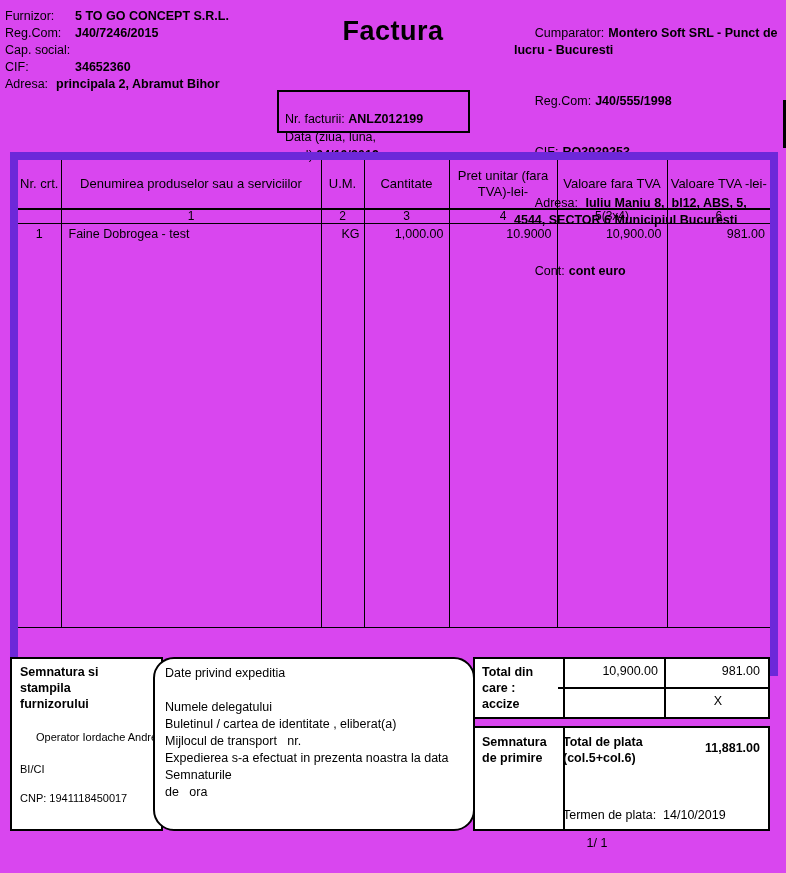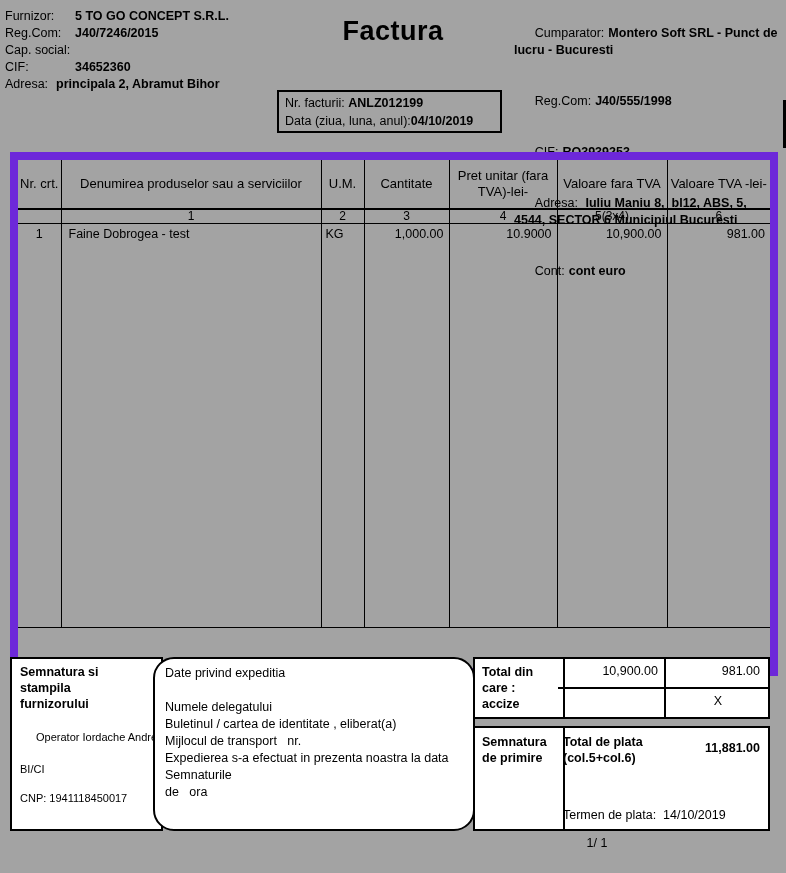--- a/index.html
+++ b/index.html
@@ -1,52 +1,52 @@
 <!DOCTYPE html>
 <html><head>
 <meta charset="utf-8">
 <style>
   html,body{margin:0;padding:0;background:#fff;}
   #page{
-    position:relative;width:786px;height:873px;background:#a3a3a3;color:#000;
+    position:relative;width:786px;height:873px;background:#d946ef;color:#000;
     font-family:"Liberation Sans", sans-serif;font-size:12.5px;overflow:hidden;
   }
   .bold{font-weight:bold;}
   
   .info-block{position:absolute;line-height:17px;font-size:12.5px;}
   #supplier-block{left:5px;top:8px;width:270px;}
   #buyer-block{left:514px;top:8px;width:264px;}
   .info-row .lbl{display:inline-block;width:70px;font-weight:normal;vertical-align:top;}
   .info-row.inline .lbl{width:auto;margin-right:8px;}
   .info-row .val{font-weight:bold;}
   .buyer-row{white-space:pre-wrap;}
   .buyer-row .lbl{margin-right:4px;}
   .buyer-row .val{font-weight:bold;}
   
   #doc-title{position:absolute;left:0;top:16px;width:786px;text-align:center;
     font-size:27px;font-weight:bold;letter-spacing:0.5px;}
   
-  #invoice-box{position:absolute;left:277px;top:90px;width:225px;height:43px;
-    border:2px solid #000;box-sizing:border-box;padding:2px 6px;line-height:18px;font-size:12.5px;}
+  #invoice-box{position:absolute;left:277px;top:90px;width:193px;height:43px;
+    border:2px solid #000;box-sizing:border-box;padding:18px 6px;line-height:18px;font-size:12.5px;}
   
   #page-edge-mark{position:absolute;left:783px;top:100px;width:3px;height:48px;background:#000;}
   
   #products-table{position:absolute;left:10px;top:152px;border-collapse:collapse;
     table-layout:fixed;width:760px;border:8px solid #6d28d9;}
   #products-table th,#products-table td{border:1px solid #000;overflow:hidden;}
   #products-table th{font-weight:normal;font-size:13px;text-align:center;
     vertical-align:middle;height:44px;line-height:16px;border-bottom:2px solid #000;padding:2px;}
   tr.nums td{height:13px;font-size:12px;text-align:center;line-height:13px;
     border-bottom:2px solid #000;padding:0;}
   tr.data td{height:399px;vertical-align:top;font-size:12.5px;padding-top:3px;
     border-bottom:2px solid #000;}
   tr.spacer td{height:38px;border:none;}
   .col-c{text-align:center;}
   .col-l{text-align:left;padding-left:7px;}
-  .col-l2{text-align:left;padding-left:4px;}
+  .col-l2{text-align:left;padding-left:20px;}
   .col-r{text-align:right;padding-right:5px;}
   td.drop{padding-top:9px;}
   
   #bottom-section{position:absolute;left:10px;top:657px;width:760px;height:174px;}
   .bbox{position:absolute;border:2px solid #000;box-sizing:border-box;background:#fff;}
   #supplier-signature-box{left:0;top:0;width:153px;height:174px;}
   #expedition-box{left:143px;top:0;width:322px;height:174px;border-radius:21px;}
   #totals-box{left:463px;top:0;width:297px;height:62px;}
   #payment-box{left:463px;top:69px;width:297px;height:105px;}
   .sign-title{position:absolute;left:8px;top:5px;font-weight:bold;line-height:16px;}

